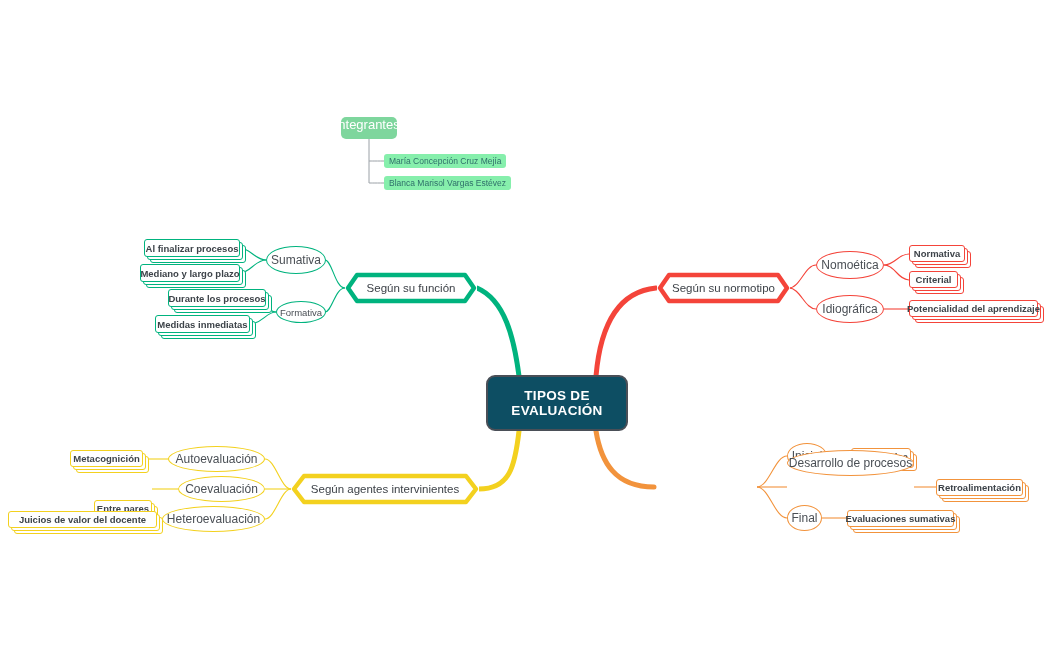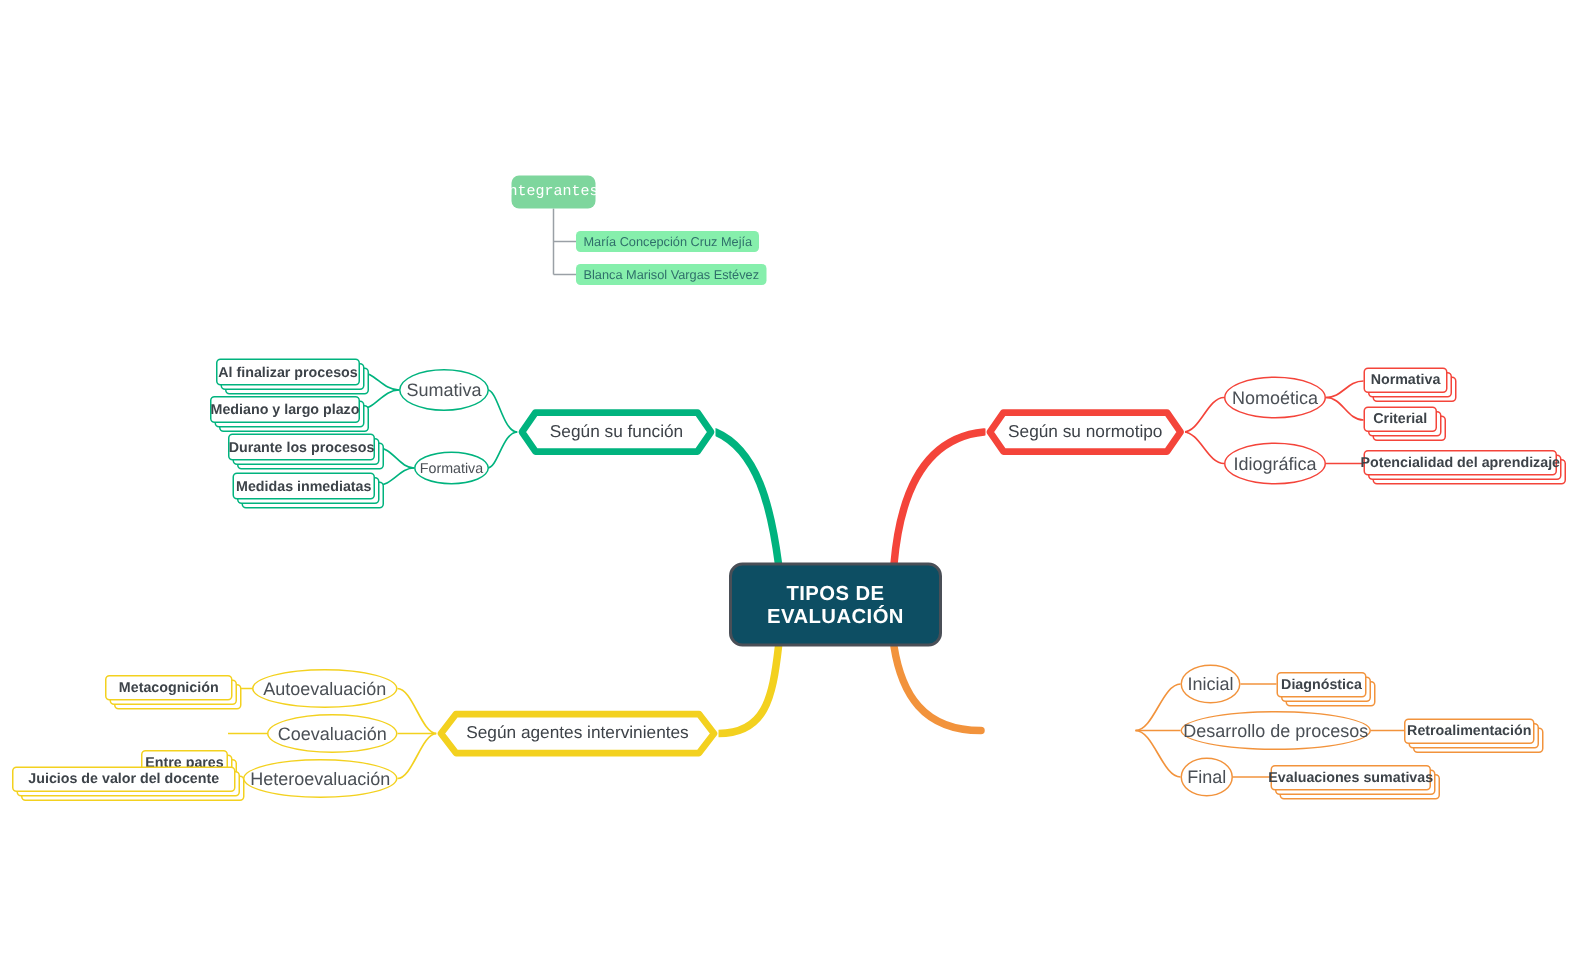--- a/index.html
+++ b/index.html
@@ -102,26 +102,25 @@
   .c-yellow { border-color: #f3d11f !important; }
   .c-orange { border-color: #f2933c !important; }
 
   
   .integrantes-box {
     position: absolute;
     left: 341px; top: 117px;
     width: 56px; height: 22px;
     background: #7ed69d;
     border-radius: 5px;
-    display: flex; align-items: center; justify-content: center;
+    display: flex; align-items: flex-start; justify-content: center;
     color: #ffffff;
-    font-size: 10px;
+    font-size: 13px;
     z-index: 30;
     white-space: nowrap;
-    font-family: Liberation Mono, monospace;
   }
   .member {
     position: absolute;
     height: 14px;
     background: #86efac;
     border-radius: 3px;
     display: flex; align-items: center;
     padding: 0 5px;
     color: #2f6f6a;
     font-size: 8.5px;
@@ -211,21 +210,21 @@
   <div class="leaf" style="left:144px; top:239px; width:96px; height:18px;">
     <div class="l-stack l-s2 c-green"></div>
     <div class="l-stack l-s1 c-green"></div>
     <div class="l-main c-green">Al finalizar procesos</div>
   </div>
   <div class="leaf" style="left:140px; top:264px; width:100px; height:18px;">
     <div class="l-stack l-s2 c-green"></div>
     <div class="l-stack l-s1 c-green"></div>
     <div class="l-main c-green">Mediano y largo plazo</div>
   </div>
-  <div class="leaf" style="left:152px; top:289px; width:98px; height:18px;">
+  <div class="leaf" style="left:168px; top:289px; width:98px; height:18px;">
     <div class="l-stack l-s2 c-green"></div>
     <div class="l-stack l-s1 c-green"></div>
     <div class="l-main c-green">Durante los procesos</div>
   </div>
   <div class="leaf" style="left:155px; top:315px; width:95px; height:18px;padding-left:36px;">
     <div class="l-stack l-s2 c-green"></div>
     <div class="l-stack l-s1 c-green"></div>
     <div class="l-main c-green">Medidas inmediatas</div>
   </div>
 
@@ -273,41 +272,41 @@
   <div class="oval c-yellow" style="left:168px; top:446px; width:97px; height:26px;">
     <span>Autoevaluación</span>
   </div>
   <div class="oval c-yellow" style="left:178px; top:476px; width:87px; height:26px;">
     <span>Coevaluación</span>
   </div>
   <div class="oval c-yellow" style="left:162px; top:506px; width:103px; height:26px;">
     <span>Heteroevaluación</span>
   </div>
 
-  <div class="leaf" style="left:70px; top:450px; width:85px; height:17px;">
+  <div class="leaf" style="left:70px; top:450px; width:73px; height:17px;">
     <div class="l-stack l-s2 c-yellow"></div>
     <div class="l-stack l-s1 c-yellow"></div>
     <div class="l-main c-yellow">Metacognición</div>
   </div>
   <div class="leaf" style="left:94px; top:500px; width:58px; height:17px;">
     <div class="l-stack l-s2 c-yellow"></div>
     <div class="l-stack l-s1 c-yellow"></div>
     <div class="l-main c-yellow">Entre pares</div>
   </div>
   <div class="leaf" style="left:8px; top:511px; width:149px; height:17px;">
     <div class="l-stack l-s2 c-yellow"></div>
     <div class="l-stack l-s1 c-yellow"></div>
     <div class="l-main c-yellow">Juicios de valor del docente</div>
   </div>
 
 
   <div class="oval c-orange" style="left:787px; top:443px; width:40px; height:26px;">
     <span>Inicial</span>
   </div>
-  <div class="oval c-orange" style="left:787px; top:474px; width:127px; height:26px;">
+  <div class="oval c-orange" style="left:787px; top:450px; width:127px; height:26px;">
     <span>Desarrollo de procesos</span>
   </div>
   <div class="oval c-orange" style="left:787px; top:505px; width:35px; height:26px;">
     <span>Final</span>
   </div>
 
   <div class="leaf" style="left:851px; top:448px; width:60px; height:17px;padding-left:36px;">
     <div class="l-stack l-s2 c-orange"></div>
     <div class="l-stack l-s1 c-orange"></div>
     <div class="l-main c-orange">Diagnóstica</div>

